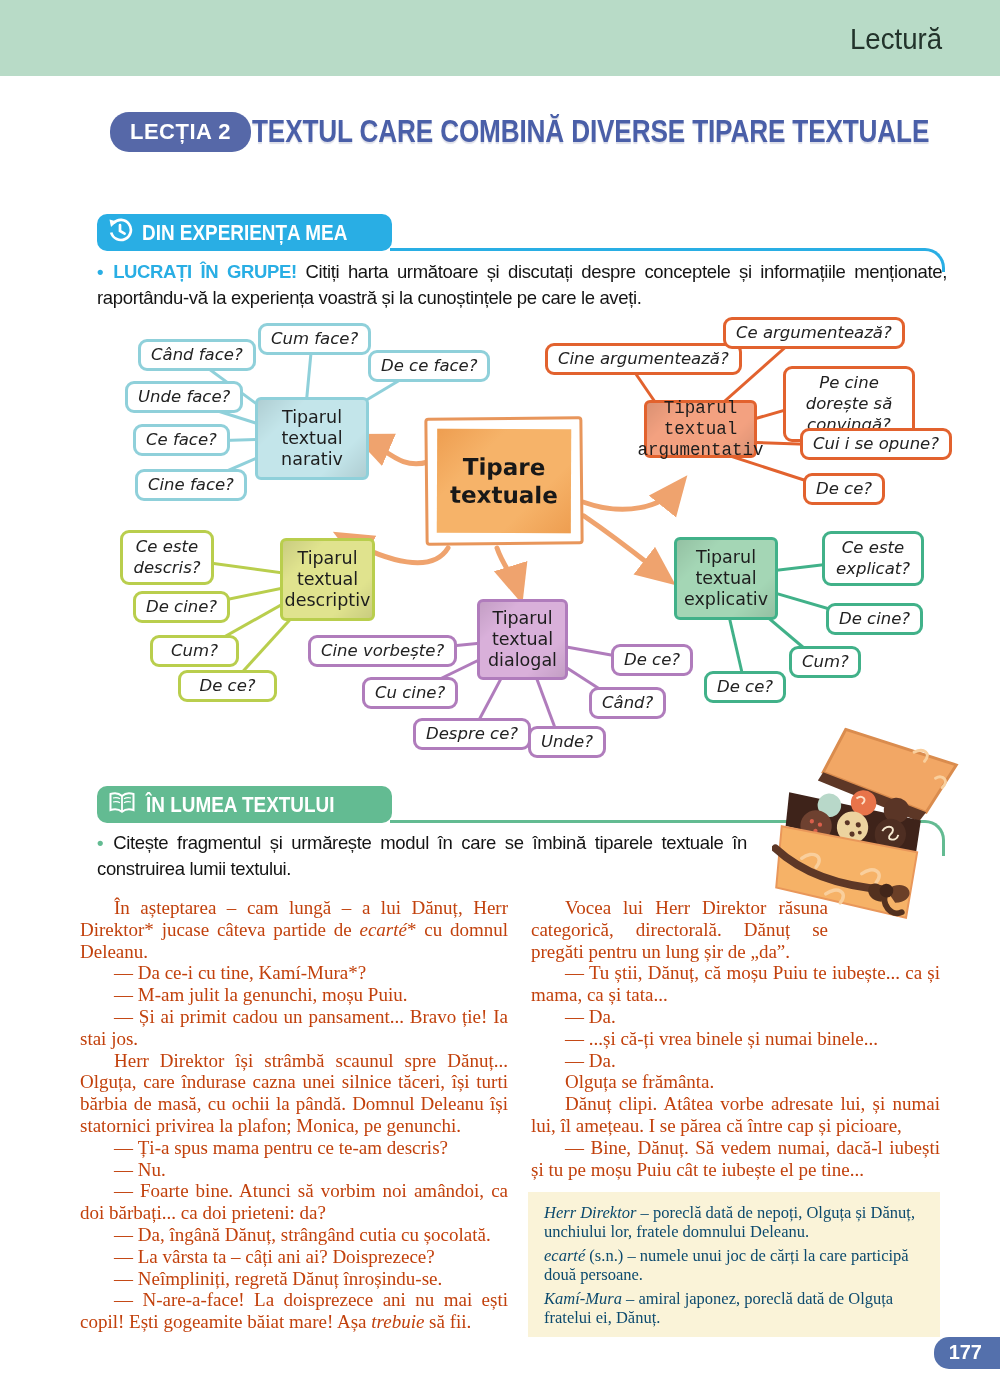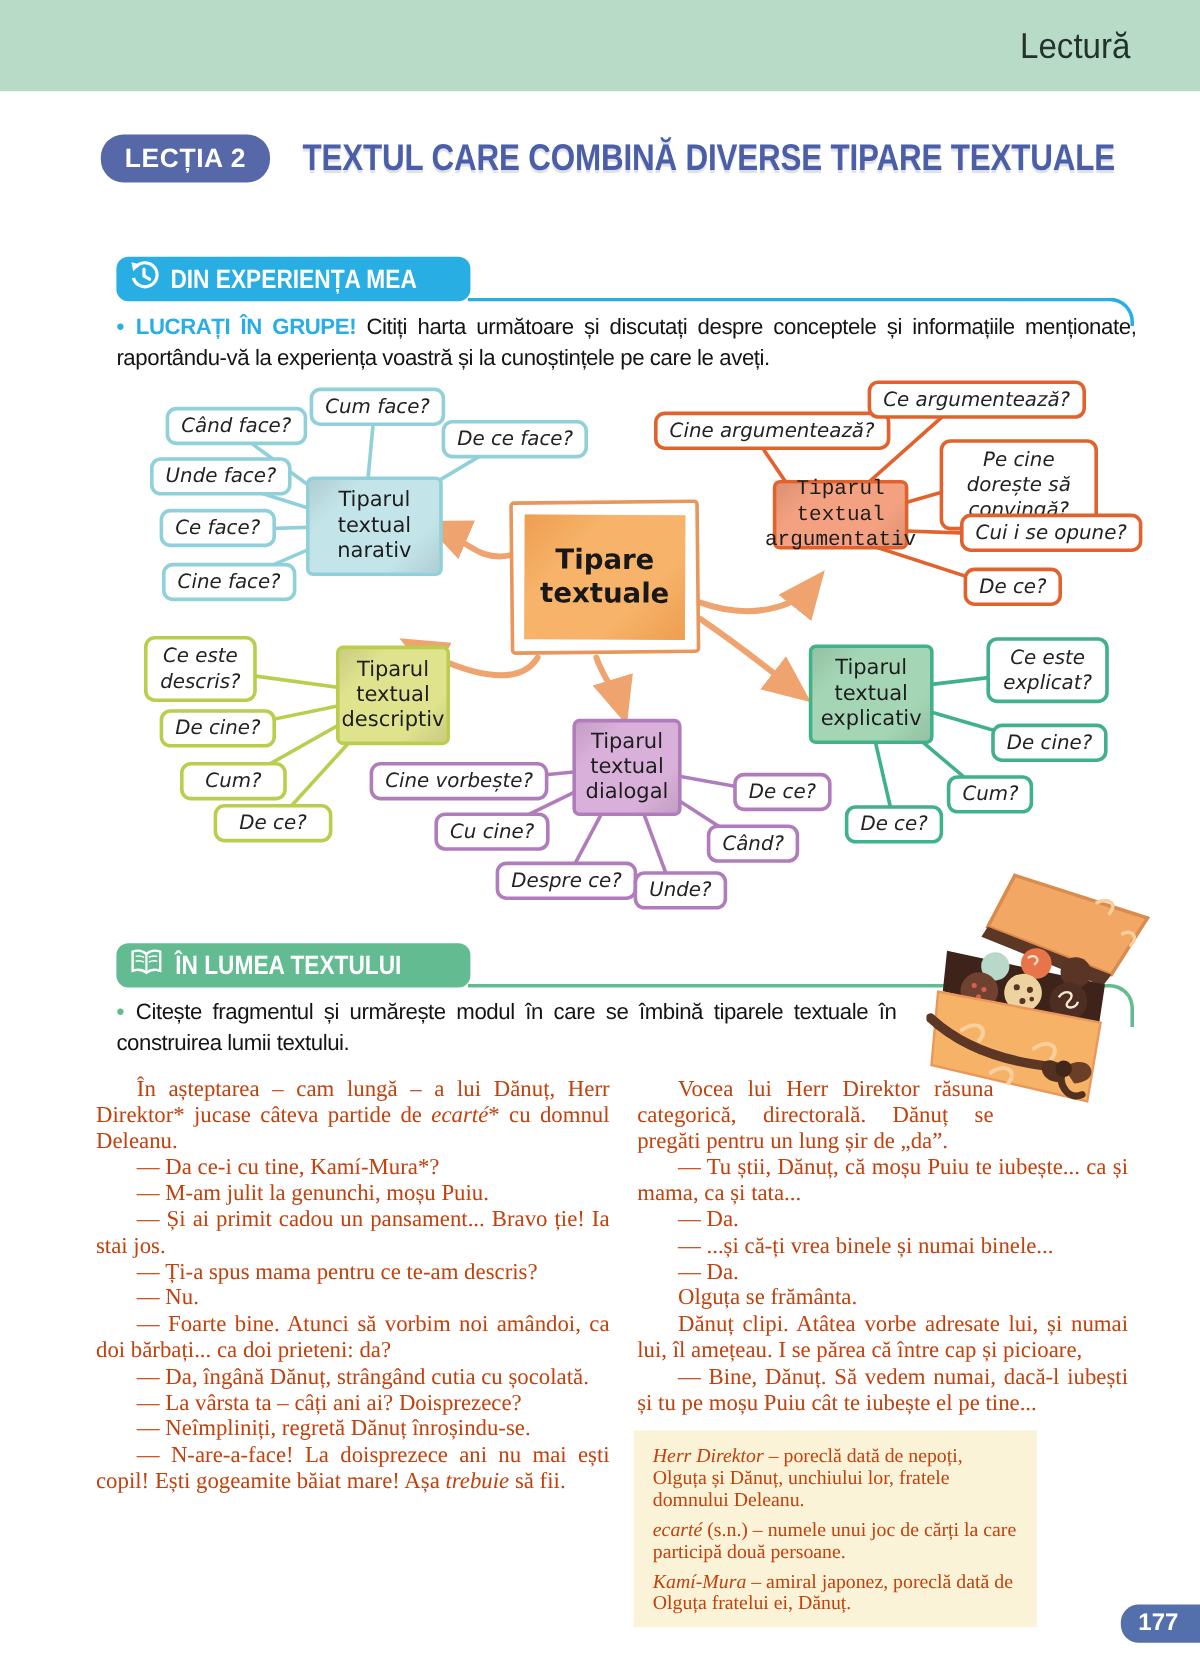--- a/index.html
+++ b/index.html
@@ -5,21 +5,21 @@
   * { box-sizing: border-box; margin: 0; padding: 0; }
   body { background: #ffffff; font-family: "Liberation Sans", sans-serif; }
   .page { position: relative; width: 1000px; height: 1390px; background: #ffffff; overflow: hidden; }
 
   
   .band { position: absolute; left: 0; top: 0; width: 1000px; height: 76px; background: #b8dbc7; }
   .band-title { position: absolute; right: 58px; top: 22px; font-size: 30px; color: #22332b;
                 transform: scaleX(0.92); transform-origin: right; }
 
   
-  .lesson-badge { position: absolute; left: 84px; top: 112px; background: #5668a8; color: #fff;
+  .lesson-badge { position: absolute; left: 110px; top: 112px; background: #5668a8; color: #fff;
                   font-size: 22px; font-weight: bold; padding: 7px 20px; border-radius: 19px;
                   letter-spacing: 0.5px; }
   .lesson-title { position: absolute; left: 252px; top: 114px; color: #4a5fa8; font-size: 31px;
                   font-weight: bold; white-space: nowrap; transform: scaleX(0.845);
                   transform-origin: left; letter-spacing: -0.2px;
                   text-shadow: 0 2px 1px rgba(70, 80, 130, 0.18); }
 
   
   .section-header { position: absolute; left: 97px; width: 295px; height: 37px; border-radius: 10px;
                     display: flex; align-items: center; gap: 9px; padding-left: 10px; color: #fff; z-index: 3; }
@@ -112,23 +112,23 @@
 
   
   .col { position: absolute; top: 897px; font-family: "Liberation Serif", serif; font-size: 19px;
          line-height: 21.8px; color: #c2410c; text-align: justify; z-index: 3; }
   .col-left { left: 80px; width: 428px; }
   .col-right { left: 531px; width: 409px; }
   .col p { text-indent: 34px; }
   .img-spacer { float: right; width: 112px; height: 24px; }
 
   
-  .footnotes { position: absolute; left: 528px; top: 1192px; width: 336px; background: #faf3d8;
+  .footnotes { position: absolute; left: 528px; top: 1192px; width: 412px; background: #faf3d8;
                padding: 12px 16px 10px; z-index: 3; font-family: "Liberation Serif", serif;
-               font-size: 16.5px; line-height: 18.5px; color: #c2410c; }
+               font-size: 16.5px; line-height: 18.5px; color: #0c4a6e; }
   .footnotes .fn { margin-bottom: 6px; }
   .footnotes .fn:last-child { margin-bottom: 0; }
   .fn-term { font-style: italic; }
 
   
   .page-num { position: absolute; right: 0; top: 1337px; background: #5470ac; color: #fff;
               font-size: 20px; font-weight: bold; padding: 4px 18px 5px 15px;
               border-radius: 15px 0 0 15px; z-index: 3; }
 </style>
 </head>
@@ -308,20 +308,21 @@
         <circle cx="112" cy="169" r="7" fill="#42261a"></circle>
       </g>
     </svg>
   </div>
 
   <div class="col col-left">
     <p><span>În așteptarea – cam lungă – a lui Dănuț, Herr Direktor* jucase câteva partide de </span><i>ecarté</i><span>* cu domnul Deleanu.</span></p>
     <p><span>— Da ce-i cu tine, Kamí-Mura*?</span><i></i><span></span></p>
     <p><span>— M-am julit la genunchi, moșu Puiu.</span><i></i><span></span></p>
     <p><span>— Și ai primit cadou un pansament... Bravo ție! Ia stai jos.</span><i></i><span></span></p>
+    <p><span>Herr Direktor își strâmbă scaunul spre Dănuț... Olguța, care îndurase cazna unei silnice tăceri, își turti bărbia de masă, cu ochii la pândă. Domnul Deleanu își statornici privirea la plafon; Monica, pe genunchi.</span><i></i><span></span></p>
     <p><span>— Ți-a spus mama pentru ce te-am descris?</span><i></i><span></span></p>
     <p><span>— Nu.</span><i></i><span></span></p>
     <p><span>— Foarte bine. Atunci să vorbim noi amândoi, ca doi bărbați... ca doi prieteni: da?</span><i></i><span></span></p>
     <p><span>— Da, îngână Dănuț, strângând cutia cu șocolată.</span><i></i><span></span></p>
     <p><span>— La vârsta ta – câți ani ai? Doisprezece?</span><i></i><span></span></p>
     <p><span>— Neîmpliniți, regretă Dănuț înroșindu-se.</span><i></i><span></span></p>
     <p><span>— N-are-a-face! La doisprezece ani nu mai ești copil! Ești gogeamite băiat mare! Așa </span><i>trebuie</i><span> să fii.</span></p>
   </div>
 
   <div class="col col-right">

